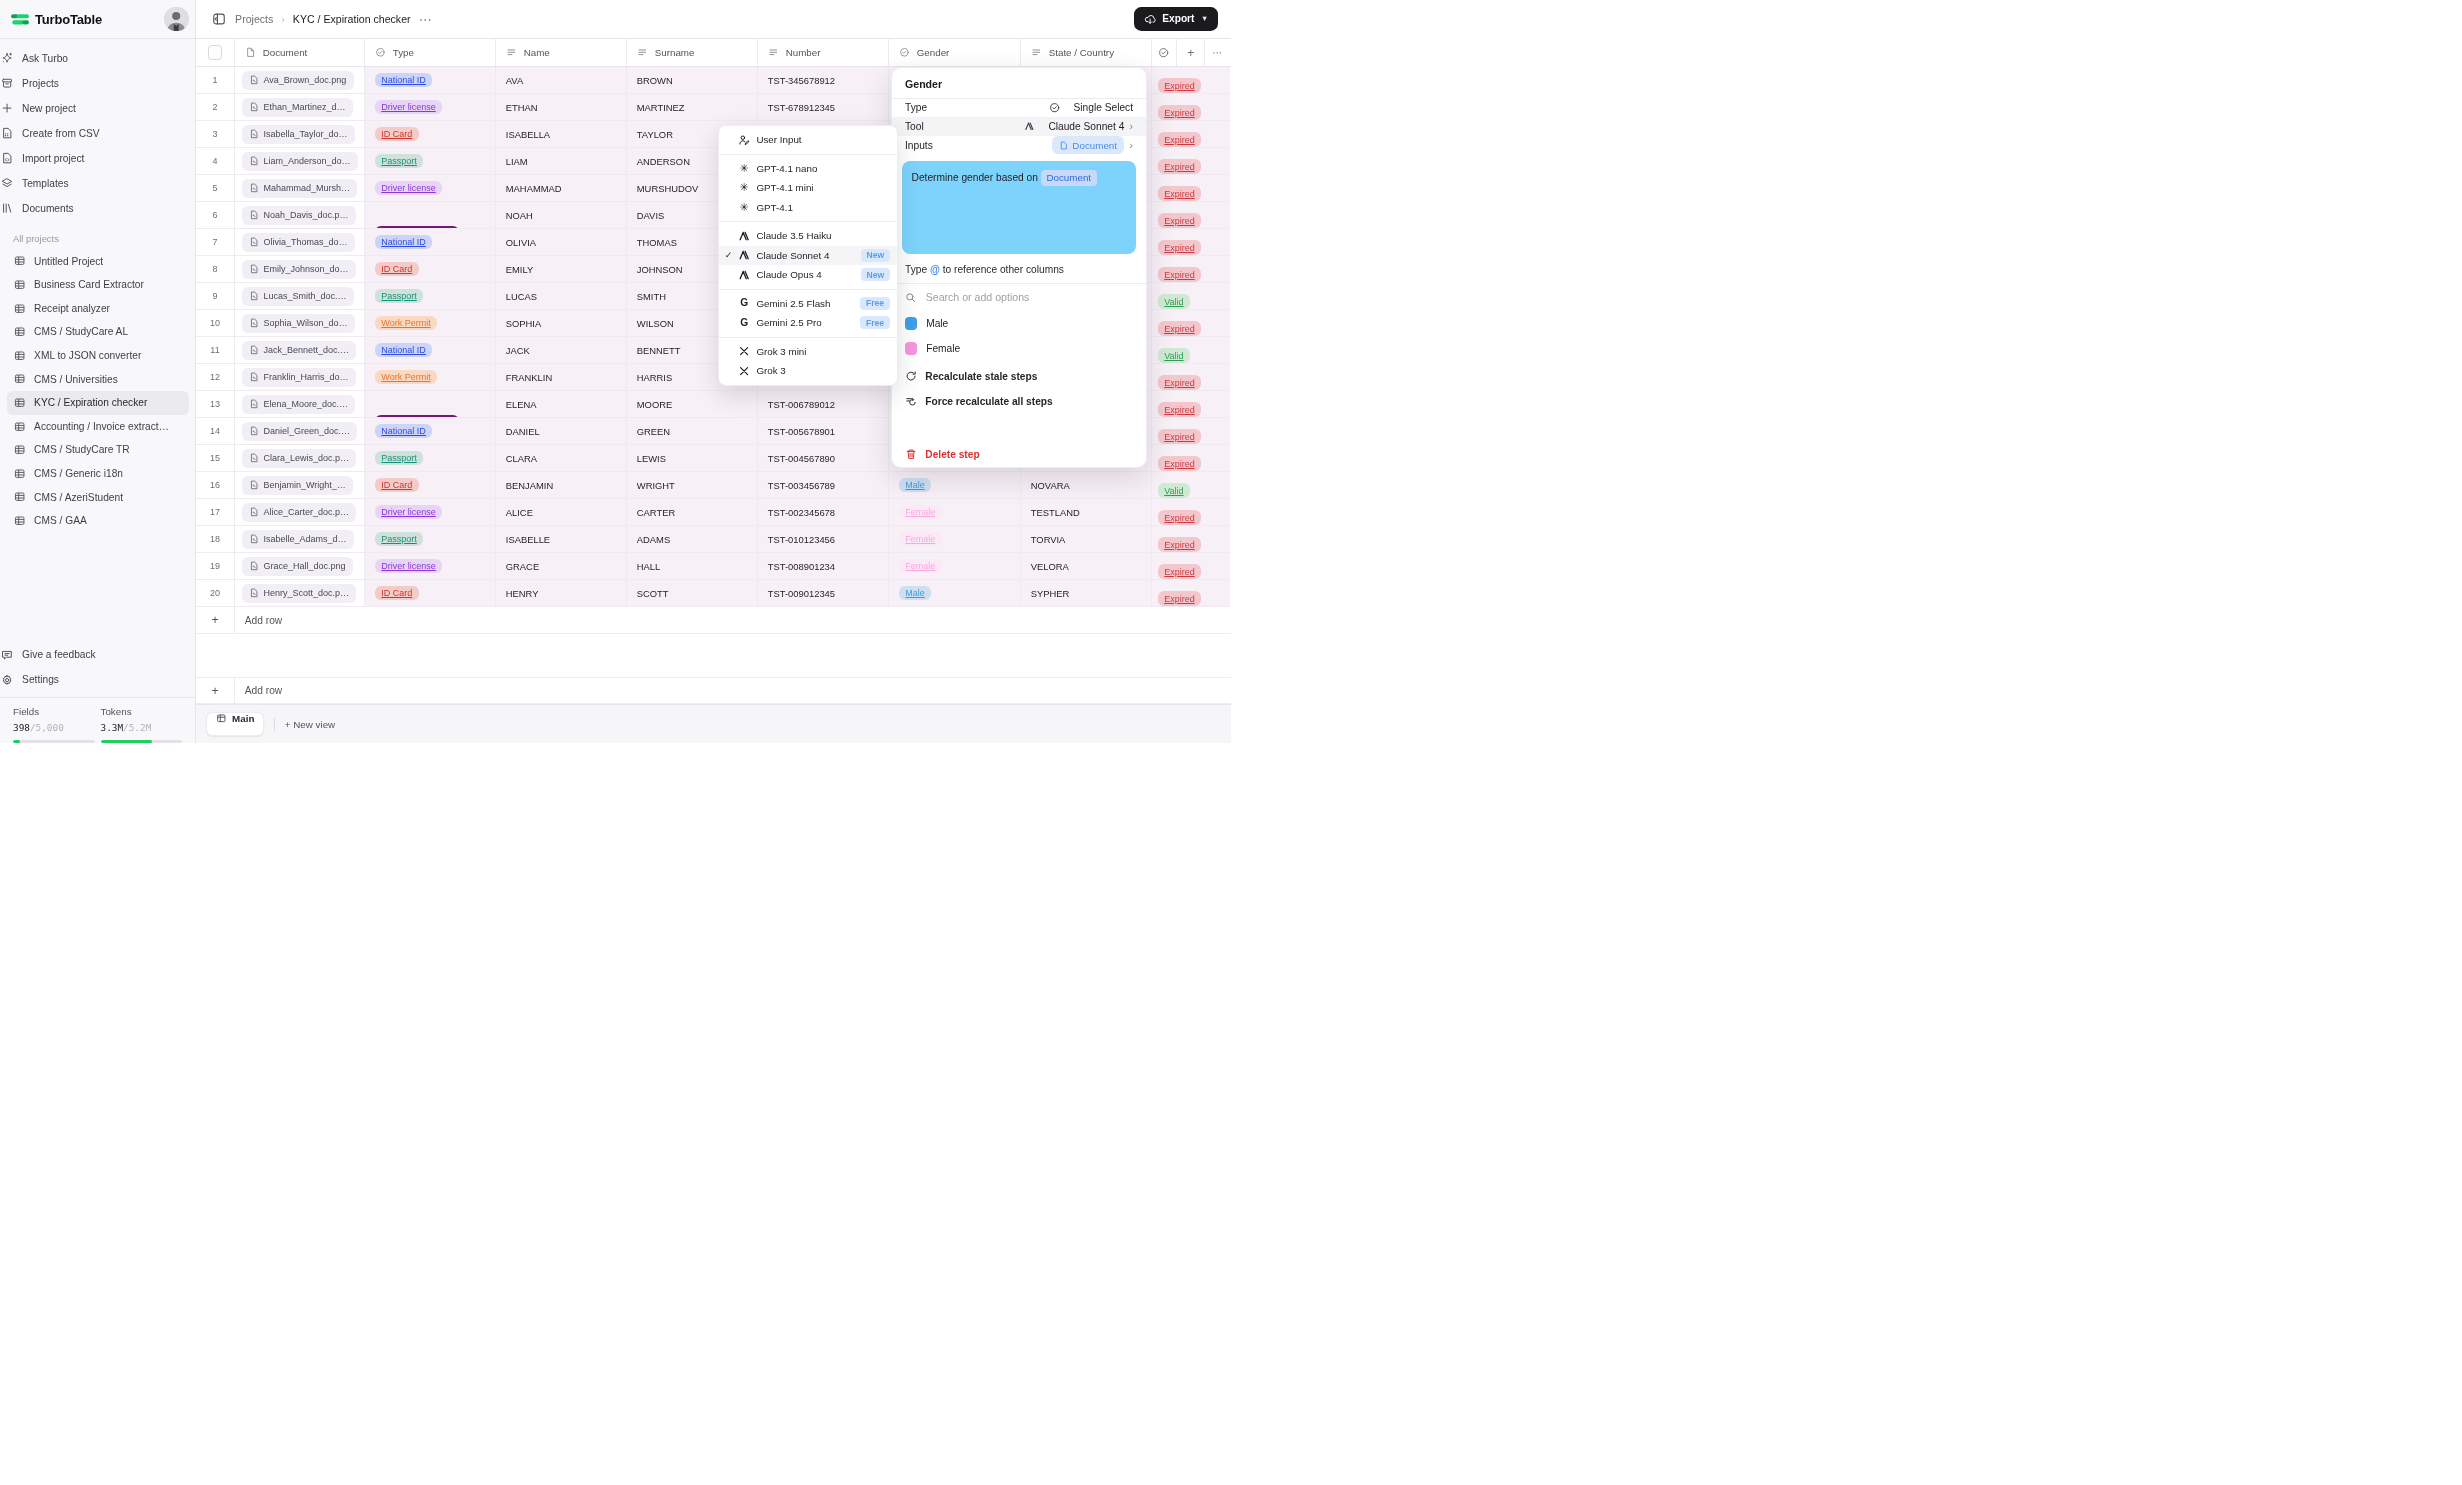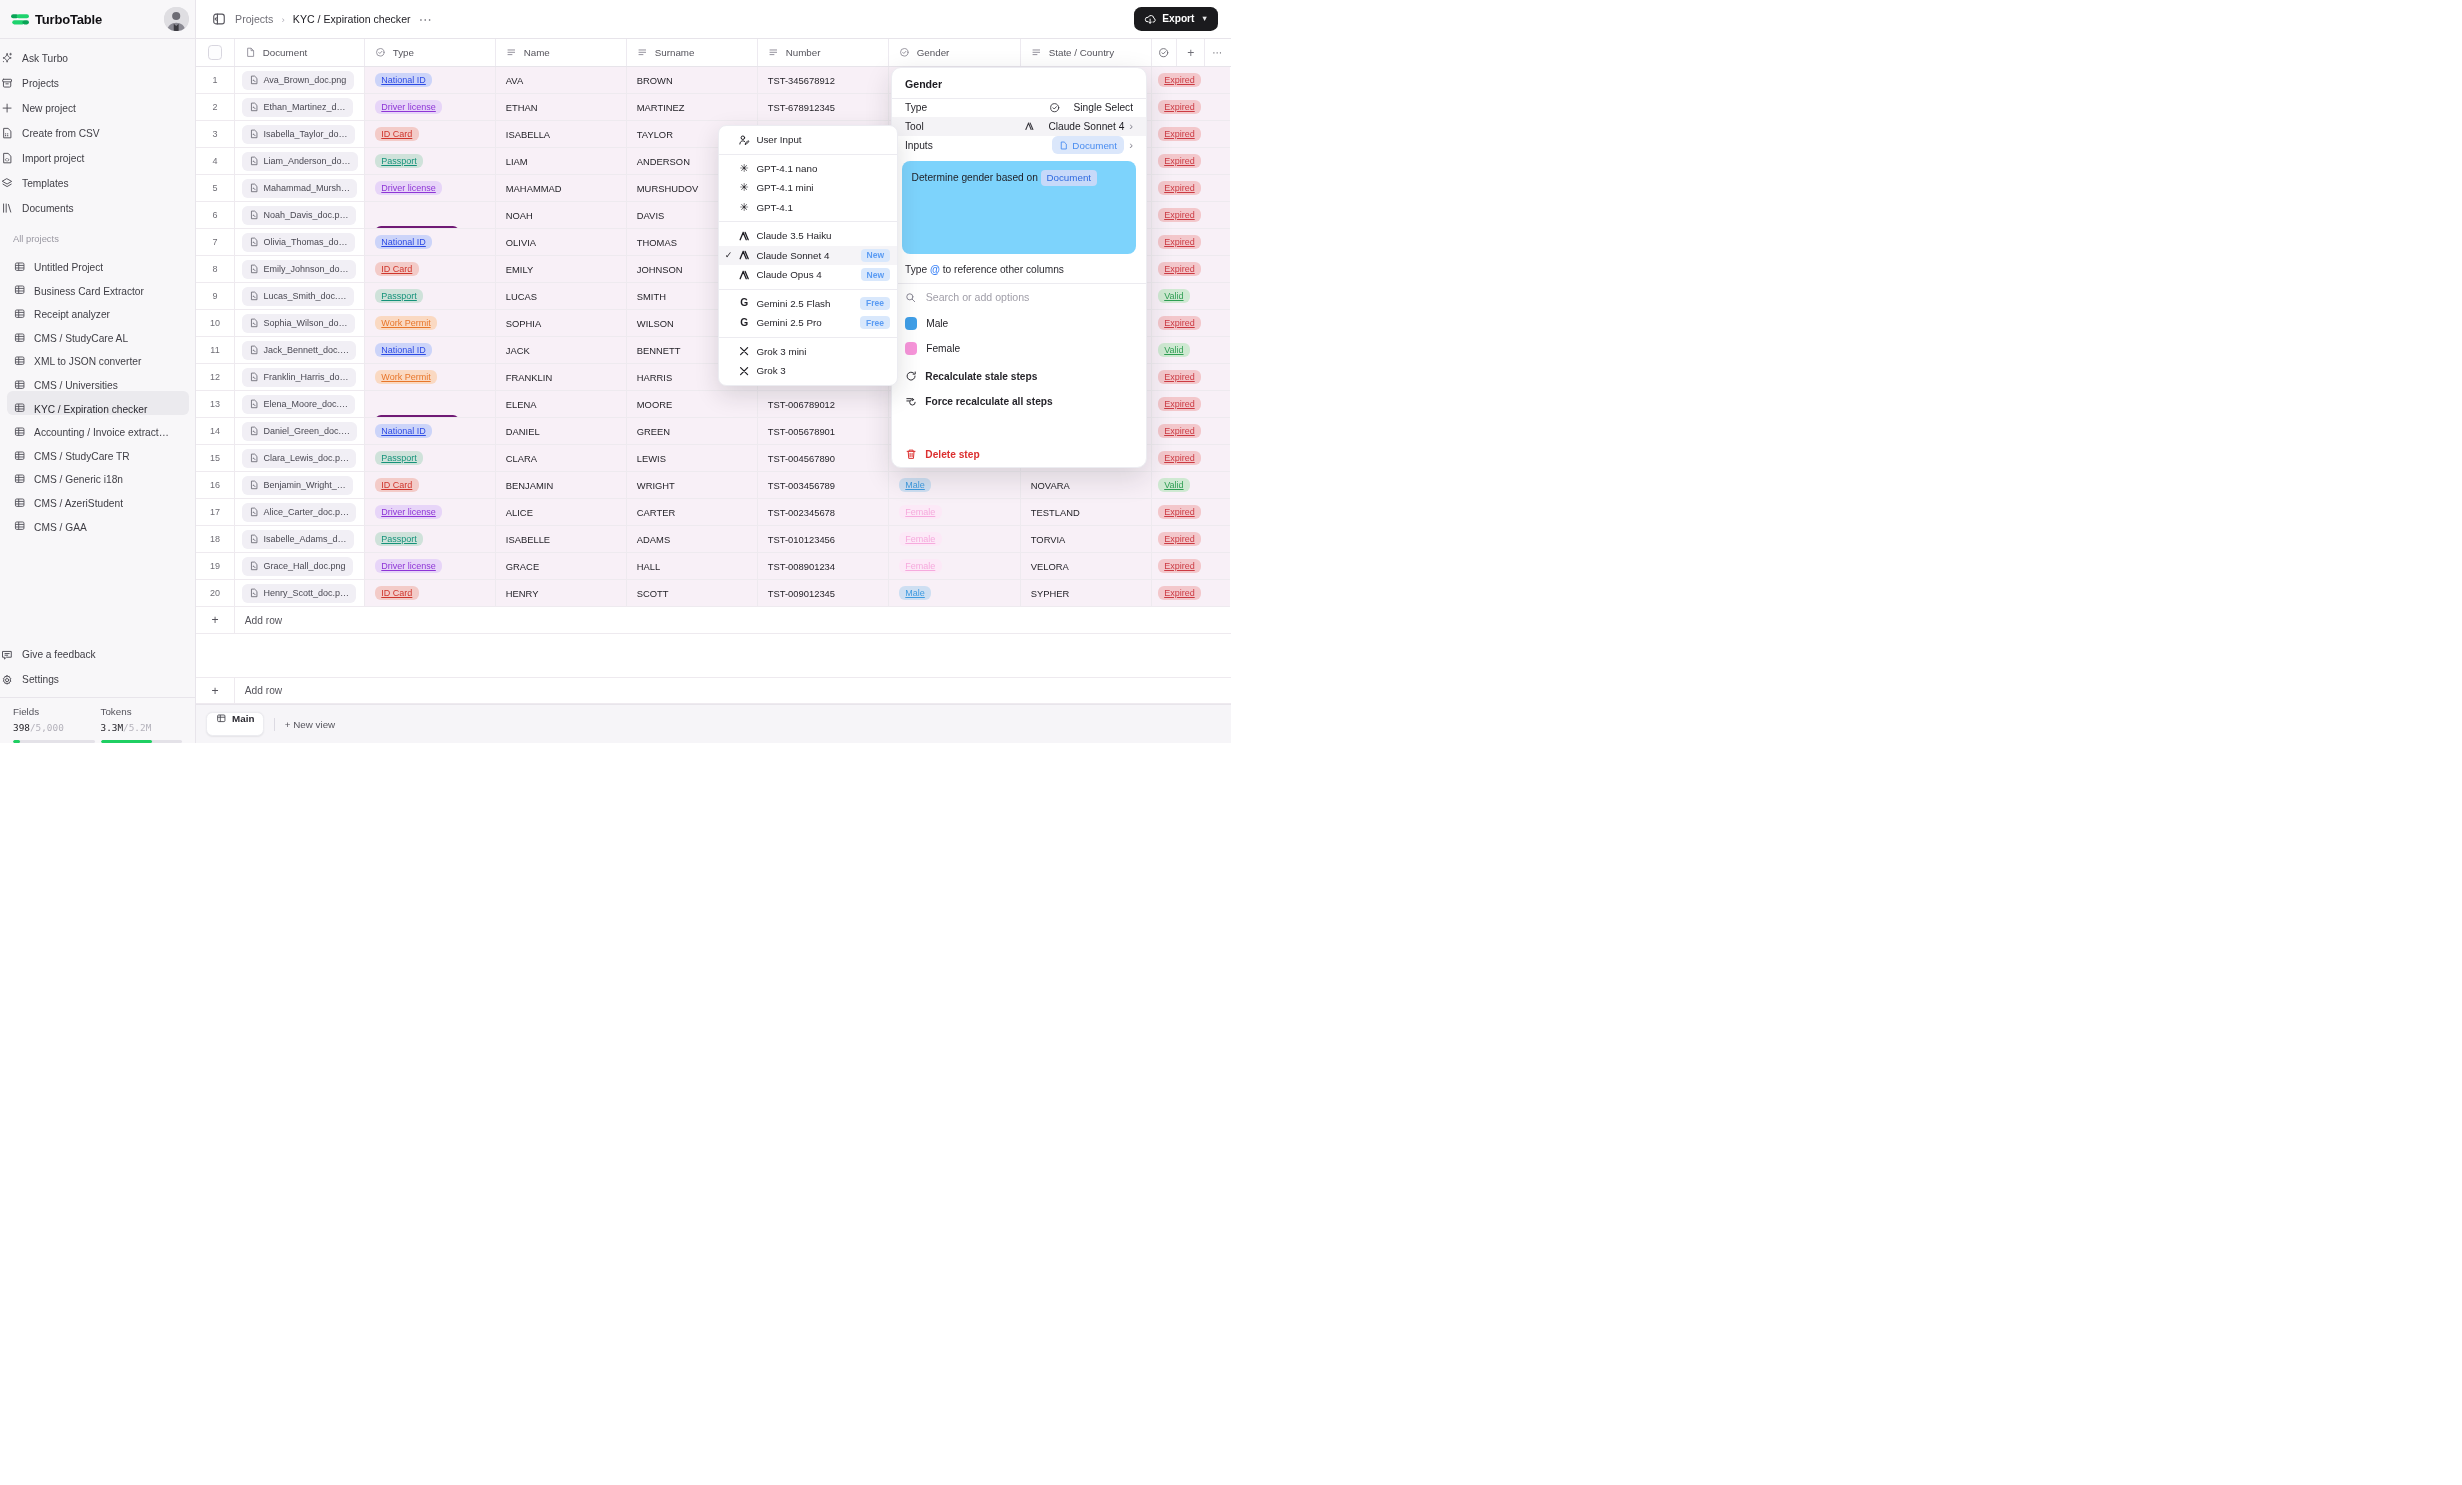--- a/index.html
+++ b/index.html
@@ -13,21 +13,21 @@
   .sb-top{height:39px;display:flex;align-items:center;justify-content:space-between;
           padding:0 6.5px 0 11.4px;border-bottom:0.8px solid #e8e5eb;box-sizing:border-box;}
   .logo{display:flex;align-items:center;gap:5.7px;font-weight:700;font-size:13px;color:#111014;letter-spacing:-0.2px;}
   .avatar{width:24.4px;height:24.4px;border-radius:50%;background:#dcdbe0;overflow:hidden;display:inline-block;cursor:pointer;}
   .nav{padding:6.5px 0 1.6px;}
   .nav-item,.foot-item{display:flex;align-items:center;gap:8.1px;height:25px;padding:0 1px;
            font-size:10.2px;color:#3f3e45;cursor:pointer;}
   .nav-item .ic,.foot-item .ic{width:13px;height:13px;display:flex;align-items:center;justify-content:center;color:#55545c;}
   .all-label{font-size:9.4px;color:#9a98a2;padding:11.4px 13px 4.9px;}
   .proj-list{flex:0 0 auto;}
-  .proj-item{display:flex;align-items:flex-end;gap:8.1px;height:23.6px;margin:0 6.5px;padding:0 6.5px;
+  .proj-item{display:flex;align-items:center;gap:8.1px;height:23.6px;margin:0 6.5px;padding:0 6.5px;
              border-radius:5.7px;font-size:10.2px;color:#3f3e45;cursor:pointer;white-space:nowrap;}
   .proj-item .ic{width:13px;height:13px;display:flex;align-items:center;justify-content:center;color:#55545c;flex:0 0 13px;}
   .proj-item.selected{background:#ebeaee;color:#2a2930;}
   .sb-spacer{flex:1;}
   .foot{padding-bottom:4.9px;}
   .usage{border-top:0.8px solid #e8e5eb;padding:8.1px 13px 0;display:grid;grid-template-columns:1fr 1fr;column-gap:6px;}
   .usage .u-label{font-size:9.8px;color:#55545c;margin-bottom:4.9px;}
   .usage .u-val{font-family:"DejaVu Sans Mono",monospace;font-size:9.4px;color:#1f1e24;margin-bottom:6.5px;}
   .usage .u-val .dim{color:#b4b2bb;}
   .track{height:3.3px;border-radius:1.6px;background:#e4e2e8;overflow:hidden;}
@@ -54,21 +54,21 @@
   .th.group{padding:0;gap:0;border-right:none;}
   .th .mini{height:100%;display:flex;align-items:center;justify-content:center;color:#6f6e76;cursor:pointer;box-sizing:border-box;}
   .th .mini.m1{width:24.4px;}
   .th .mini.m2{width:28px;border-left:0.8px solid #edeaf0;font-size:12.2px;font-weight:400;}
   .th .mini.m3{width:26px;border-left:0.8px solid #edeaf0;letter-spacing:0.8px;}
   .chk{width:12.2px;height:12.2px;border:1.2px solid #d8d6df;border-radius:3.7px;background:#fdfdfe;margin-left:2.4px;cursor:pointer;}
   .tr{height:27px;}
   .td{display:flex;align-items:center;border-right:0.8px solid #eeeaef;border-bottom:0.8px solid #eeeaef;
       box-sizing:border-box;padding:0 9.8px;overflow:hidden;cursor:default;background:#fff;}
   .td.pink{background:#f8f0f7;}
-  .td.c-status{border-right:none;padding:0 0 0 5.7px;}
+  .td.c-status{border-right:none;padding:0 0 0 5.7px;align-items:flex-end;}
   .rn{width:100%;text-align:center;font-size:9px;color:#6f6e76;}
   .td.c-sel{padding:0;}
   .td.c-doc{padding:0 6.5px;}
   .docpill{display:flex;align-items:center;gap:4.9px;background:#f1eff5;border-radius:5.7px;height:19px;
            padding:0 7.3px;max-width:100%;box-sizing:border-box;}
   .docpill .fic{width:9.8px;height:9.8px;color:#6b6a74;display:flex;align-items:center;}
   .fname{font-size:9px;color:#4a4953;white-space:nowrap;}
   .cellval{font-size:9.4px;color:#1f1e24;white-space:nowrap;}
   .badge{display:inline-block;border-radius:6px;padding:2.4px 6.5px;font-size:9px;font-weight:500;white-space:nowrap;text-decoration:underline;}
   .t-blue{background:#ccd4f9;color:#2e4be4;}

